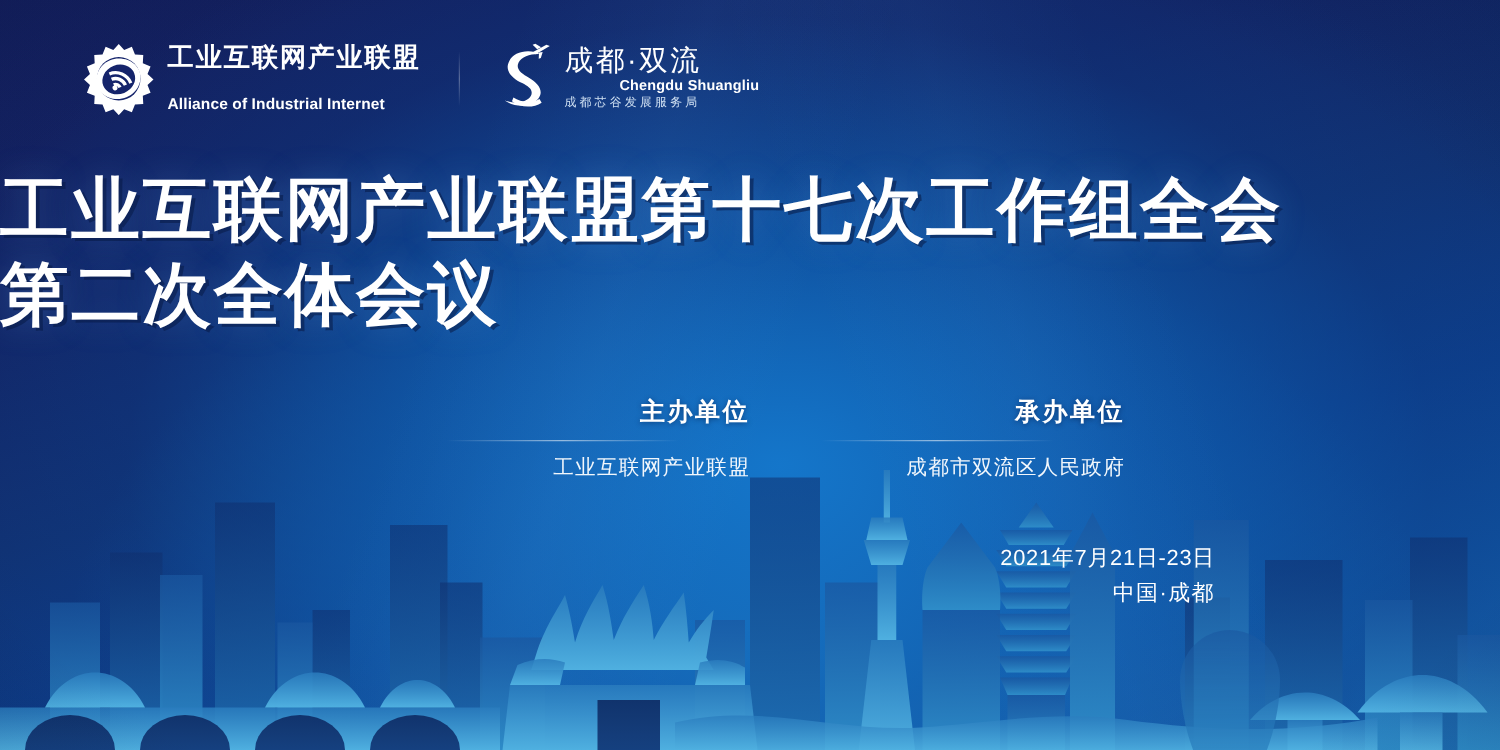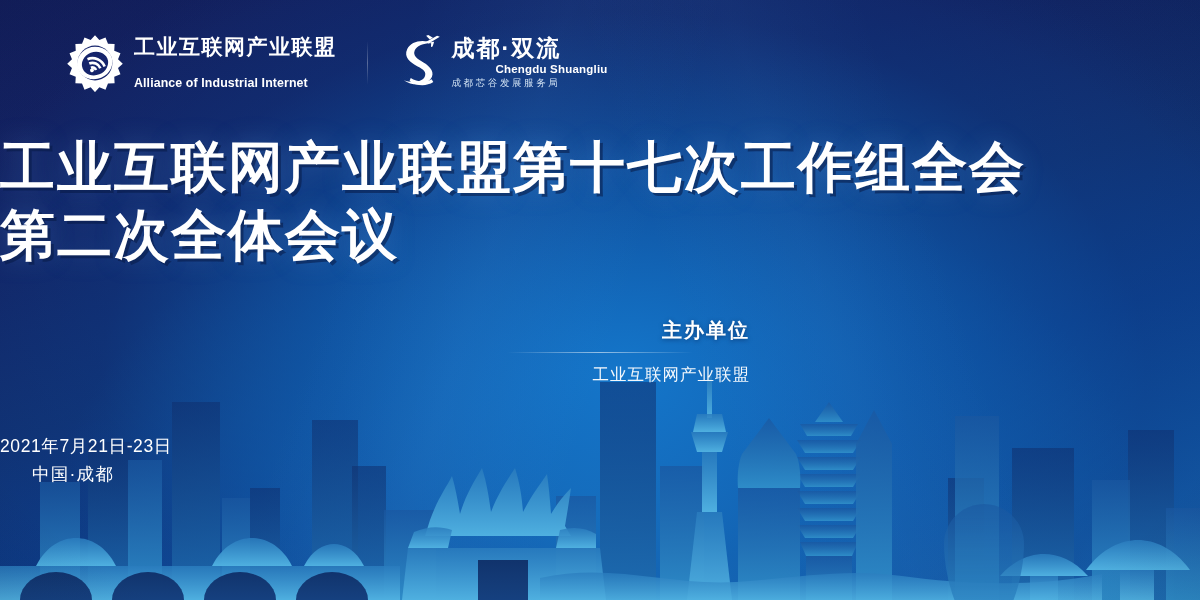--- a/index.html
+++ b/index.html
@@ -82,21 +82,21 @@
   }
   .logo-divider {
     width: 1px;
     height: 44px;
     background: linear-gradient(to bottom, rgba(255,255,255,0) 0%, rgba(255,255,255,0.30) 50%, rgba(255,255,255,0) 100%);
     margin: 0 4px;
   }
   .sl-cn {
     color: #ffffff;
     font-size: 23px;
-    font-weight: 700;
+    font-weight: 400;
     letter-spacing: 2px;
     line-height: 1.1;
     white-space: nowrap;
   }
   .sl-en {
     color: #ffffff;
     font-size: 11.5px;
     font-weight: 700;
     letter-spacing: 0.2px;
     line-height: 1.3;
@@ -166,21 +166,21 @@
     line-height: 1.62;
     white-space: nowrap;
   }
 
   
   .datetime {
     position: absolute;
     top: 432px;
     left: 0;
     width: 972px;
-    text-align: left;
+    text-align: right;
     z-index: 5;
   }
   .date-line {
     color: #ffffff;
     font-size: 17.5px;
     letter-spacing: 0.6px;
     line-height: 1.62;
   }
   .place-line {
     color: #ffffff;
@@ -366,20 +366,25 @@
   </div>
 
   <div class="orgs">
 
     <div class="org-col">
       <div class="org-title">主办单位</div>
       <div class="org-rule"></div>
       <div class="org-name">工业互联网产业联盟</div>
     </div>
 
+    <div class="org-col">
+      <div class="org-title">承办单位</div>
+      <div class="org-rule"></div>
+      <div class="org-name">成都市双流区人民政府</div>
+    </div>
 
 
   </div>
 
   <div class="datetime">
     <div class="date-line">2021年7月21日-23日</div>
     <div class="place-line">中国·成都</div>
   </div>
 
 </div>

